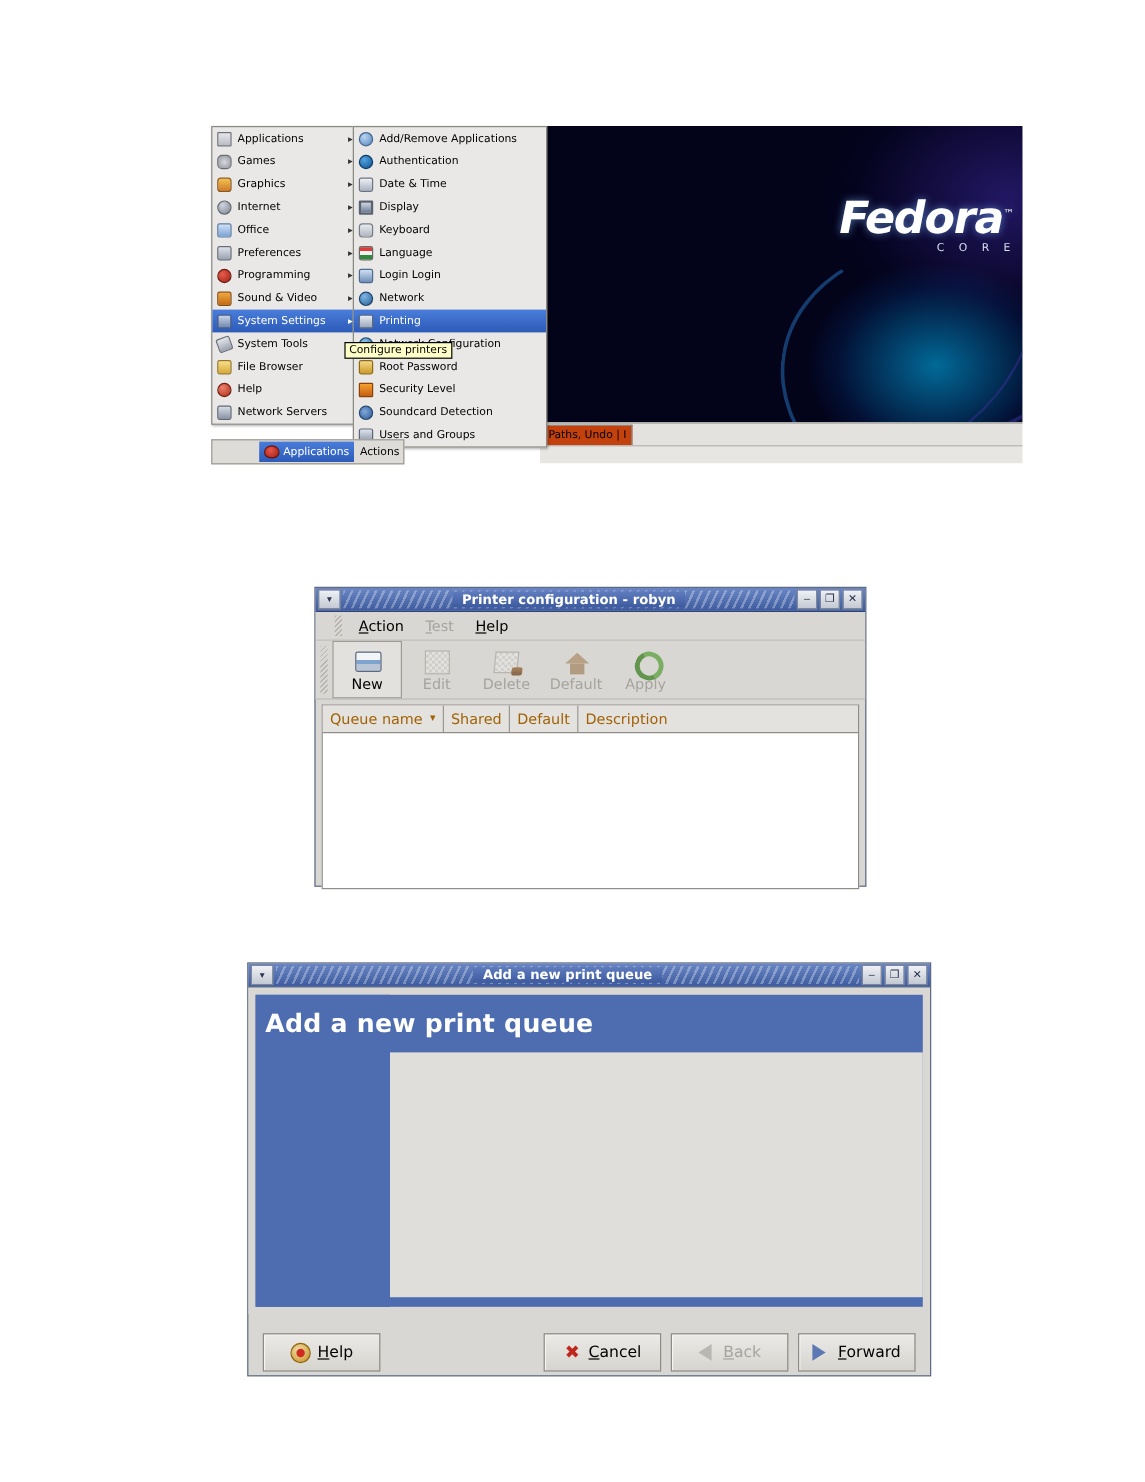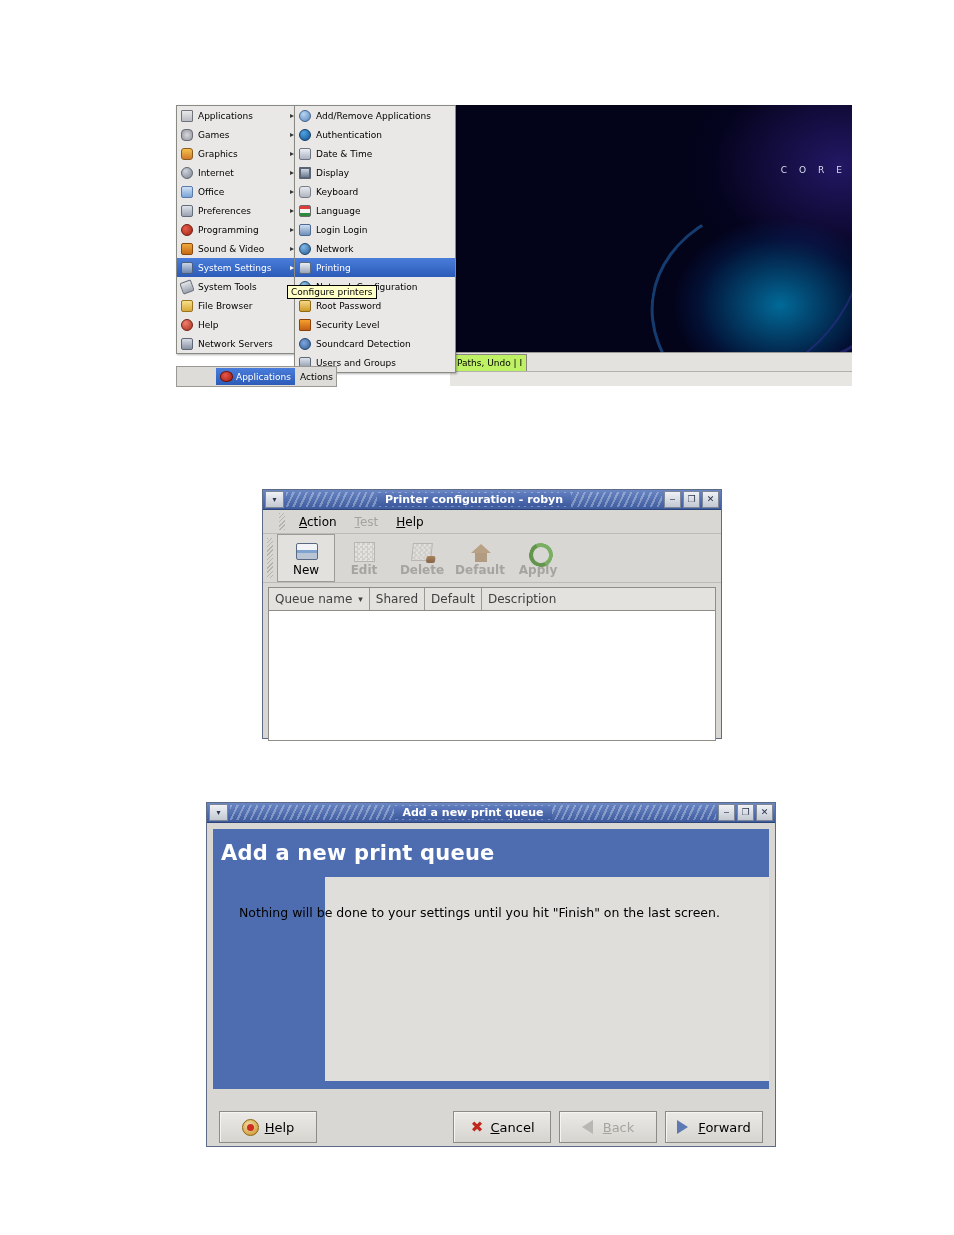--- a/index.html
+++ b/index.html
@@ -51,21 +51,21 @@
     font-family:"DejaVu Sans", sans-serif;
     font-size:9px;color:#d8dff0;letter-spacing:12px;margin-top:2px;margin-right:-10px;
   }
 
   #paths-strip{
     position:absolute;left:274px;top:247px;width:402px;height:19px;
     background:#e4e2df;border-top:1px solid #9a9a95;
   }
   #paths-tab{
     position:absolute;left:2px;top:1px;height:16px;
-    background:#bef264;border:1px solid #88867f;border-bottom-color:#eceae7;
+    background:#c2410c;border:1px solid #88867f;border-bottom-color:#eceae7;
     font-size:9px;color:#000;padding:1px 4px 0 4px;line-height:14px;
     font-family:"DejaVu Sans", sans-serif;
   }
   #panel-strip{
     position:absolute;left:274px;top:266px;width:402px;height:14px;
     background:#e8e6e3;border-top:1px solid #b3b1ad;
   }
 
   
   .menu{
@@ -186,21 +186,21 @@
     height:48px;display:flex;align-items:stretch;background:#d9d7d3;
     border-bottom:1px solid #bdbbb6;padding-left:4px;
   }
   .tbar-grip{width:6px;height:40px;align-self:center;margin-right:4px;
     background:repeating-linear-gradient(135deg,#b5b3ae 0 1px,transparent 1px 3px);}
   .tool{
     width:58px;display:flex;flex-direction:column;align-items:center;justify-content:center;
     font-size:12px;color:#000;font-family:"DejaVu Sans", sans-serif;gap:1px;
   }
   .tool.active{border:1px solid #9d9b96;background:#e3e1dd;width:56px;}
-  .tool.dis{color:#a6a49f;font-weight:bold;}
+  .tool.dis{color:#a6a49f;}
   .tool .tico{width:24px;height:22px;position:relative;}
   .i-new{position:absolute;left:2px;top:3px;width:20px;height:15px;
     background:linear-gradient(#f2f4f8 0 42%,#7fa3cf 42% 60%,#b9c4d4 60% 100%);
     border:1px solid #5a6a82;border-radius:2px;}
   .i-edit{position:absolute;left:2px;top:2px;width:19px;height:18px;
     background:repeating-conic-gradient(#cfcdc9 0 25%,#e6e4e0 0 50%) 0 0/5px 5px;
     border:1px solid #b2b0ab;opacity:.85;}
   .i-del{position:absolute;left:2px;top:3px;width:18px;height:16px;
     background:repeating-conic-gradient(#cfcdc9 0 25%,#e6e4e0 0 50%) 0 0/5px 5px;
     border:1px solid #b2b0ab;opacity:.85;transform:skewX(-6deg);}
@@ -213,21 +213,21 @@
     background:#a98e6e;opacity:.95;}
   .i-apply{position:absolute;left:3px;top:3px;width:18px;height:17px;opacity:.85;}
   .i-apply:before,.i-apply:after{content:"";position:absolute;width:16px;height:16px;
     border:4px solid transparent;border-radius:50%;}
   .i-apply:before{border-top-color:#6aa84f;border-right-color:#6aa84f;transform:rotate(20deg);}
   .i-apply:after{border-bottom-color:#4e8a36;border-left-color:#4e8a36;transform:rotate(20deg);}
 
   .listwrap{margin:4px 5px 5px 5px;background:#fff;border:1px solid #8f8d88;height:152px;}
   .listhdr{display:flex;height:22px;background:#e4e2de;border-bottom:1px solid #8f8d88;}
   .lh{
-    display:flex;align-items:center;font-size:12px;color:#404040;padding:0 6px;
+    display:flex;align-items:center;font-size:12px;color:#a16207;padding:0 6px;
     border-right:1px solid #9a9893;white-space:nowrap;
     font-family:"DejaVu Sans", sans-serif;
   }
   .lh .sortarr{margin-left:6px;font-size:9px;}
   .lh.desc{flex:1;border-right:none;}
 
   
   #fig-addqueue{left:206px;top:802px;width:568px;height:343px;
     background:#d9d7d3;border:1px solid #5d6b86;}
   #aq-body{position:relative;height:272px;background:#d9d7d3;padding:6px;box-sizing:border-box;}
@@ -279,20 +279,21 @@
 
 <div class="abs" id="fig-menu">
 
   <div id="desktop-bg">
     <div class="swirl sw1"></div>
     <div class="swirl sw4"></div>
     <div class="swirl sw2"></div>
     <div class="swirl sw3"></div>
     <div class="swirl sw5"></div>
     <div id="fedora-logo">
+      <div id="fedora-word"><span>Fedora</span><span id="fedora-tm">™</span></div>
       <div id="fedora-core">CORE</div>
     </div>
   </div>
 
   <div id="paths-strip">
     <div id="paths-tab">Paths, Undo | I</div>
   </div>
   <div id="panel-strip"></div>
 
   <div class="menu" id="menu-main">
@@ -567,21 +568,20 @@
   </div>
 
   <div id="aq-body">
     <div id="aq-inner">
       <div id="aq-left"></div>
       <div id="aq-content">
         <div id="aq-panel"></div>
       </div>
       <div id="aq-heading">Add a new print queue</div>
       <div id="aq-text">
-        <p>Nothing will be done to your settings until you hit "Finish" on the last screen.</p>
       </div>
     </div>
   </div>
 
   <div id="aq-buttons">
     <div class="btn">
       <span class="bico b-help"></span>
       <span><u>H</u>elp</span>
     </div>
     <div class="bspacer"></div>

